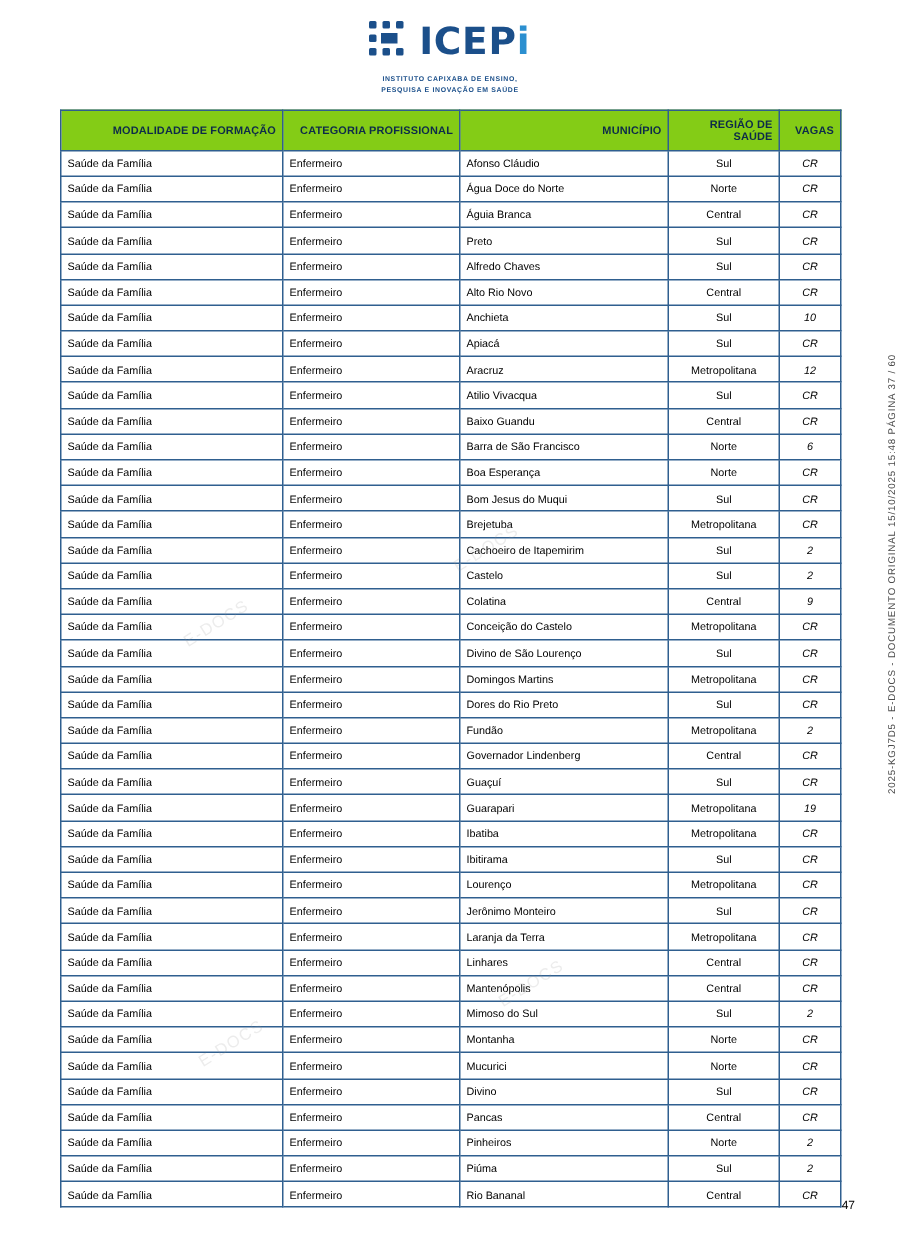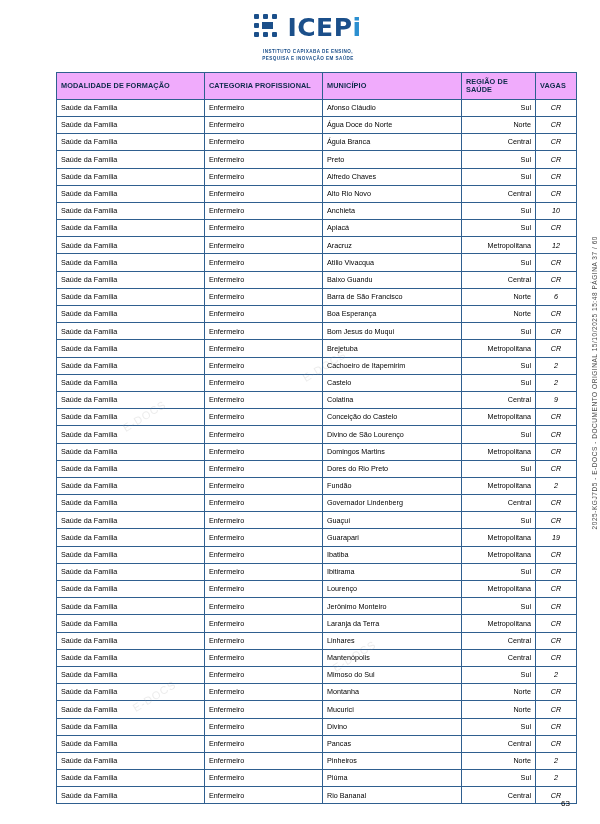--- a/index.html
+++ b/index.html
@@ -14,21 +14,20 @@
     color: #000000;
     position: relative;
     overflow: hidden;
   }
 
   .page {
     position: relative;
     width: 600px;
     height: 824px;
     box-sizing: border-box;
-    padding-left: 16px;
   }
 
   
   .logo-block {
     width: 100%;
     text-align: center;
     padding-top: 14px;
   }
   .logo-row {
     display: inline-flex;
@@ -94,36 +93,36 @@
   table.vagas th,
   table.vagas td {
     border: 1px solid #2f5f8f;
     font-size: 7.2px;
     padding: 0 4px;
     height: 16.2px;
     vertical-align: middle;
     line-height: 1.05;
   }
   table.vagas thead th {
-    background: #f0abfc;
+    background: #84cc16;
     color: #0d2b4a;
     font-weight: bold;
-    text-align: left;
+    text-align: right;
     font-size: 7.3px;
     height: 26px;
     letter-spacing: 0.1px;
   }
   col.c-mod { width: 148px; }
   col.c-cat { width: 118px; }
   col.c-mun { width: 139px; }
   col.c-reg { width: 74px; }
   col.c-vag { width: 41px; }
 
   td.mod, td.cat, td.mun { text-align: left; }
-  td.reg { text-align: right; margin-left: 36px; }
+  td.reg { text-align: center; margin-left: 36px; }
   td.vag { text-align: center; font-style: italic; }
 
   
   .side-stamp {
     position: absolute;
     right: 9px;
     top: 236px;
     font-size: 6.5px;
     color: #4a4a4a;
     letter-spacing: 0.55px;
@@ -494,15 +493,15 @@
     </table>
   </div>
 
   <div class="watermark wm1">E-DOCS</div>
   <div class="watermark wm2">E-DOCS</div>
   <div class="watermark wm3">E-DOCS</div>
   <div class="watermark wm4">E-DOCS</div>
 
   <div class="side-stamp">2025-KGJ7D5 - E-DOCS - DOCUMENTO ORIGINAL    15/10/2025 15:48    PÁGINA 37 / 60</div>
 
-  <div class="page-number">63</div>
+  <div class="page-number">47</div>
 
 </div>
 
 </body></html>

